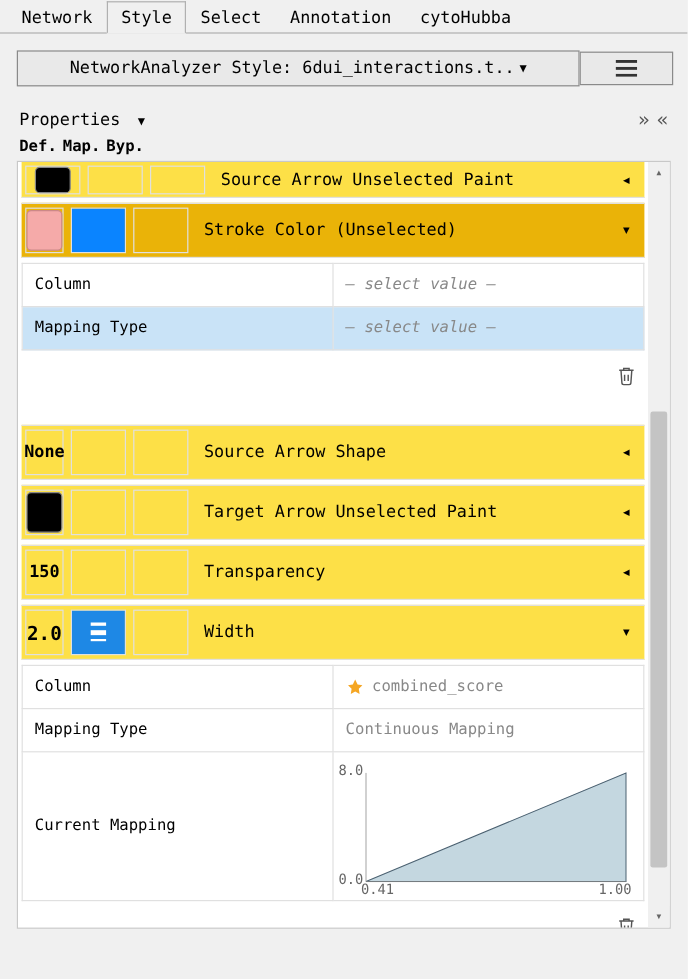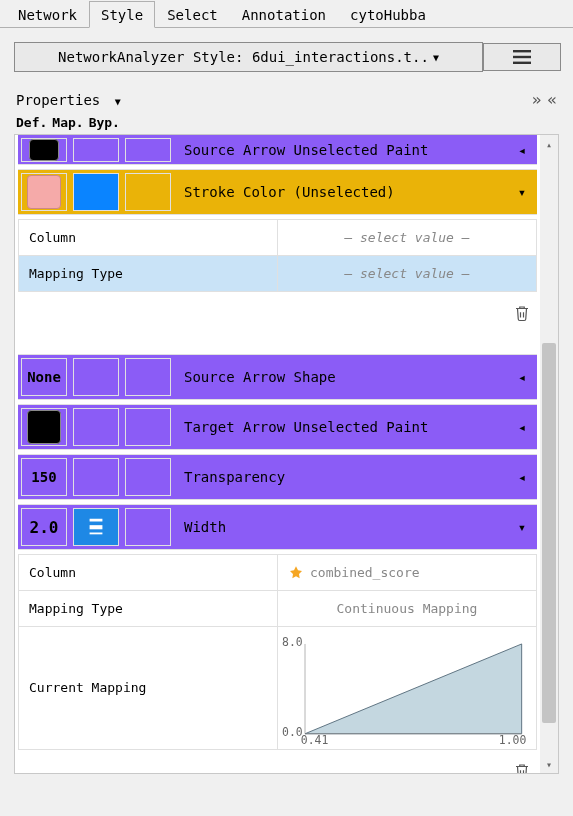--- a/index.html
+++ b/index.html
@@ -115,32 +115,32 @@
     cursor: pointer;
   }
 
   
   .prow {
     display: flex; align-items: center;
     height: 46px;
     border-top: 1px solid #e0e0e0;
     border-bottom: 1px solid #e0e0e0;
     margin: 4px 3px;
-    background: #8b5cf6;
+    background: #fde047;
   }
   .prow.first { border-top: none; margin-top: 0; }
   .prow.sel { background: #eab308; }
   .cell-def, .cell-map, .cell-byp {
     height: 38px;
     border: 1px solid #e0e0e0;
     margin: 3px;
     display:flex; align-items:center; justify-content:center;
     font-weight: bold; font-size: 14px;
   }
-  .cell-def { width: 46px; }
+  .cell-def { width: 32px; }
   .cell-map { width: 46px; }
   .cell-byp { width: 46px; }
   .plabel { flex: 1; padding-left: 10px; }
   .pexp {
     width: 30px; height: 44px;
     display:flex; align-items:center; justify-content:center;
     cursor: pointer; font-size: 14px;
   }
   .sw-black { width: 34px; height: 34px; background: #000; border-radius: 4px; border: 1px solid #888; }
   .sw-pink  { width: 34px; height: 34px; background: #f5aaa9; border-radius: 4px; border: 1px solid #c88; }
@@ -155,21 +155,21 @@
     width: calc(100% - 6px);
     font-size: 13px;
   }
   .maptable td {
     border: 1px solid #e0e0e0;
     height: 36px;
     padding: 0 10px;
     background: #fff;
   }
   .maptable tr.sel td { background: #c9e3f7; }
-  .maptable td.right { color: #888; text-align: center; }
+  .maptable td.right { color: #888; }
   .maptable td.cur {
     height: 120px; padding: 0; background: #fff;
   }
   .maptable .selval { color: #888; font-style: italic; }
   .trashrow {
     display:flex; justify-content:flex-end;
     padding: 6px 8px 6px 0;
   }
   .trash {
     width: 20px; height: 22px; cursor: pointer;

